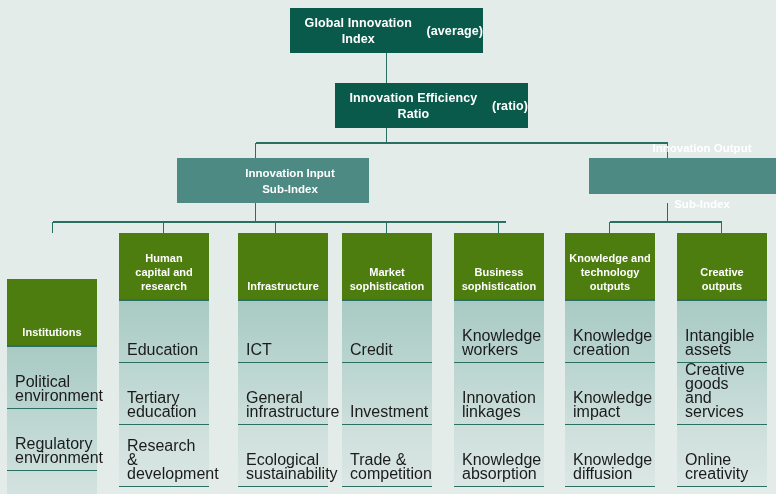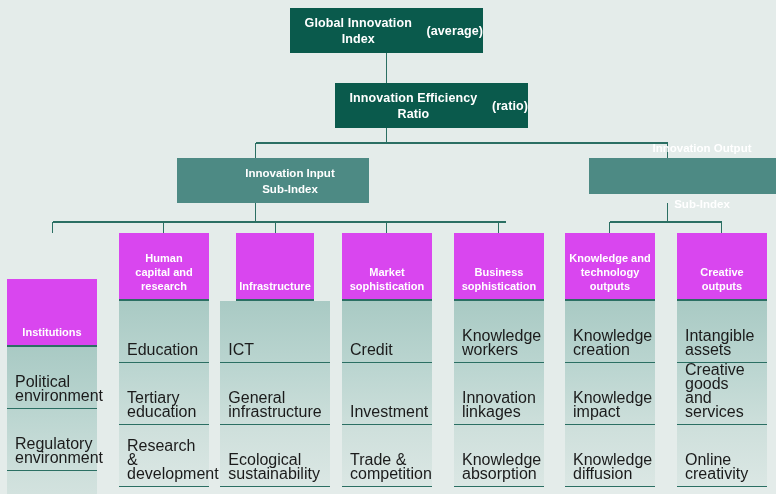--- a/index.html
+++ b/index.html
@@ -52,21 +52,21 @@
   
   .column{
     position:absolute;
     top:233px;
     width:90px;
     height:254px;
     display:flex;
     flex-direction:column;
   }
   .col-head{
-    background:#d946ef;
+    background:#4d7c0f;
     color:#ffffff;
     font-weight:bold;
     font-size:11px;
     line-height:14px;
     height:68px;
     box-sizing:border-box;
     display:flex;
     flex-direction:column;
     align-items:center;
     justify-content:flex-end;
@@ -177,21 +177,21 @@
           <div class="sub-item">
             <span>Tertiary</span>
             <span>education</span>
           </div>
           <div class="sub-item">
             <span>Research &amp;</span>
             <span>development</span>
           </div>
         </div>
       </div>
-      <div class="column" style="left: 230px; align-items: center;">
+      <div class="column" style="left: 238px;">
         <div class="col-head">
           <span>Infrastructure</span>
         </div>
         <div class="col-body">
           <div class="sub-item">
             <span>ICT</span>
           </div>
           <div class="sub-item">
             <span>General</span>
             <span>infrastructure</span>

